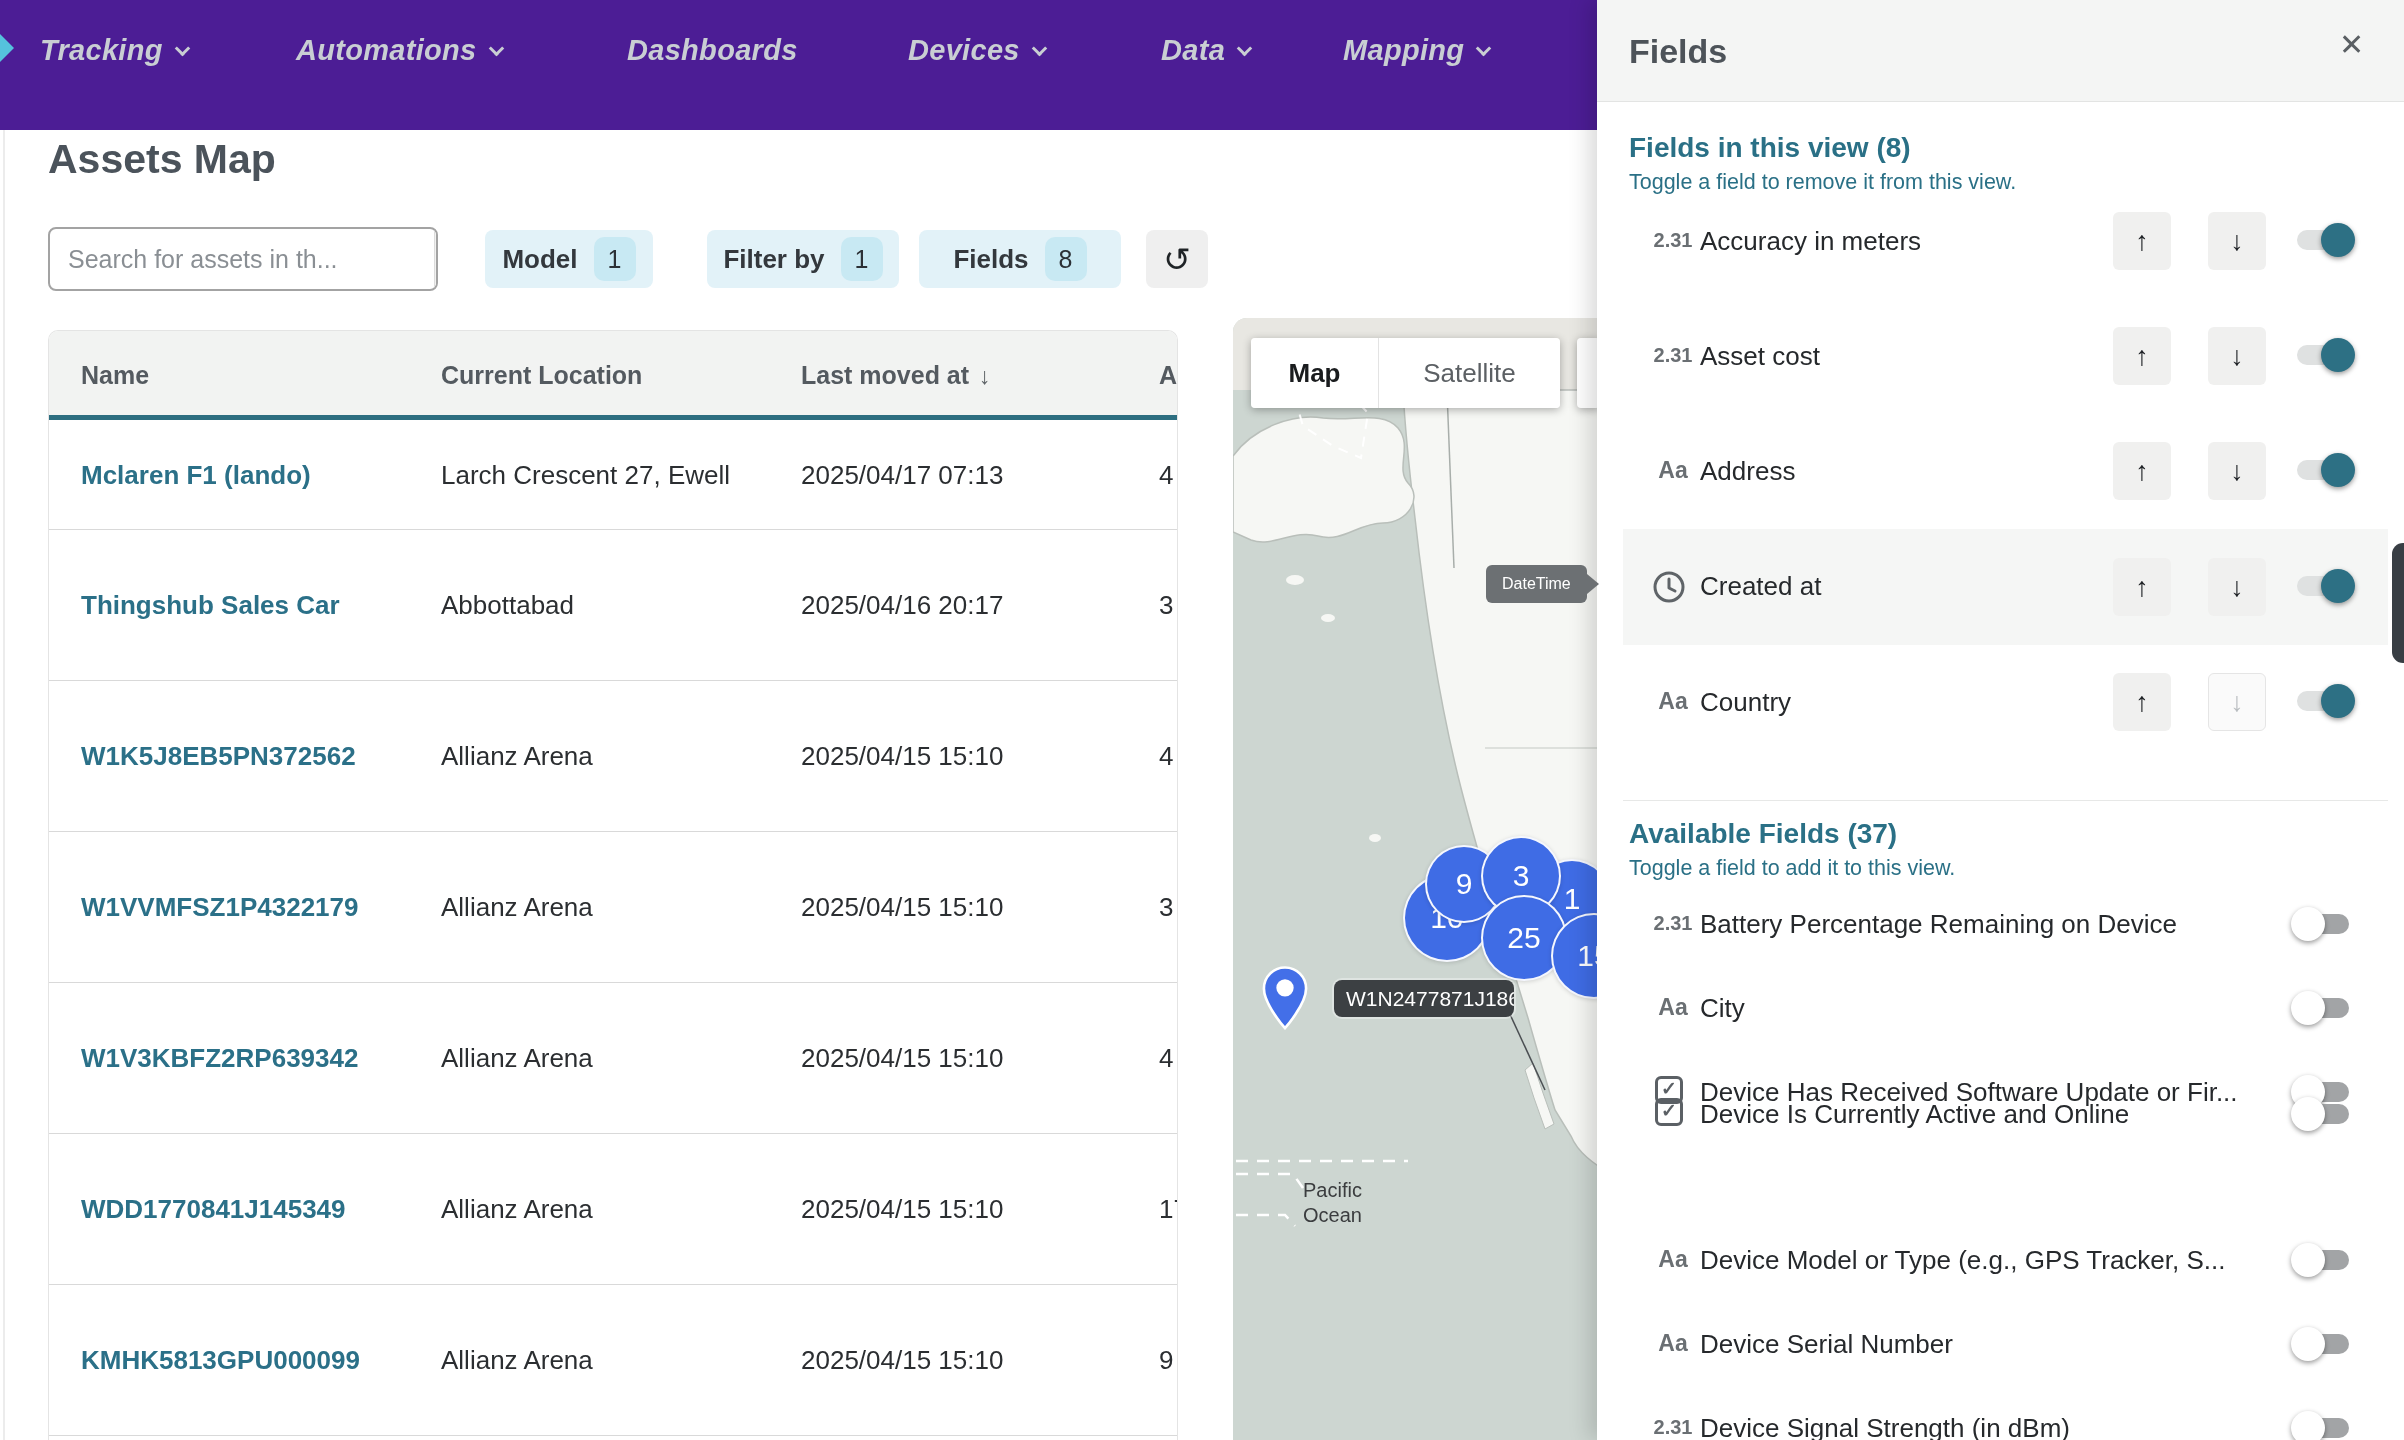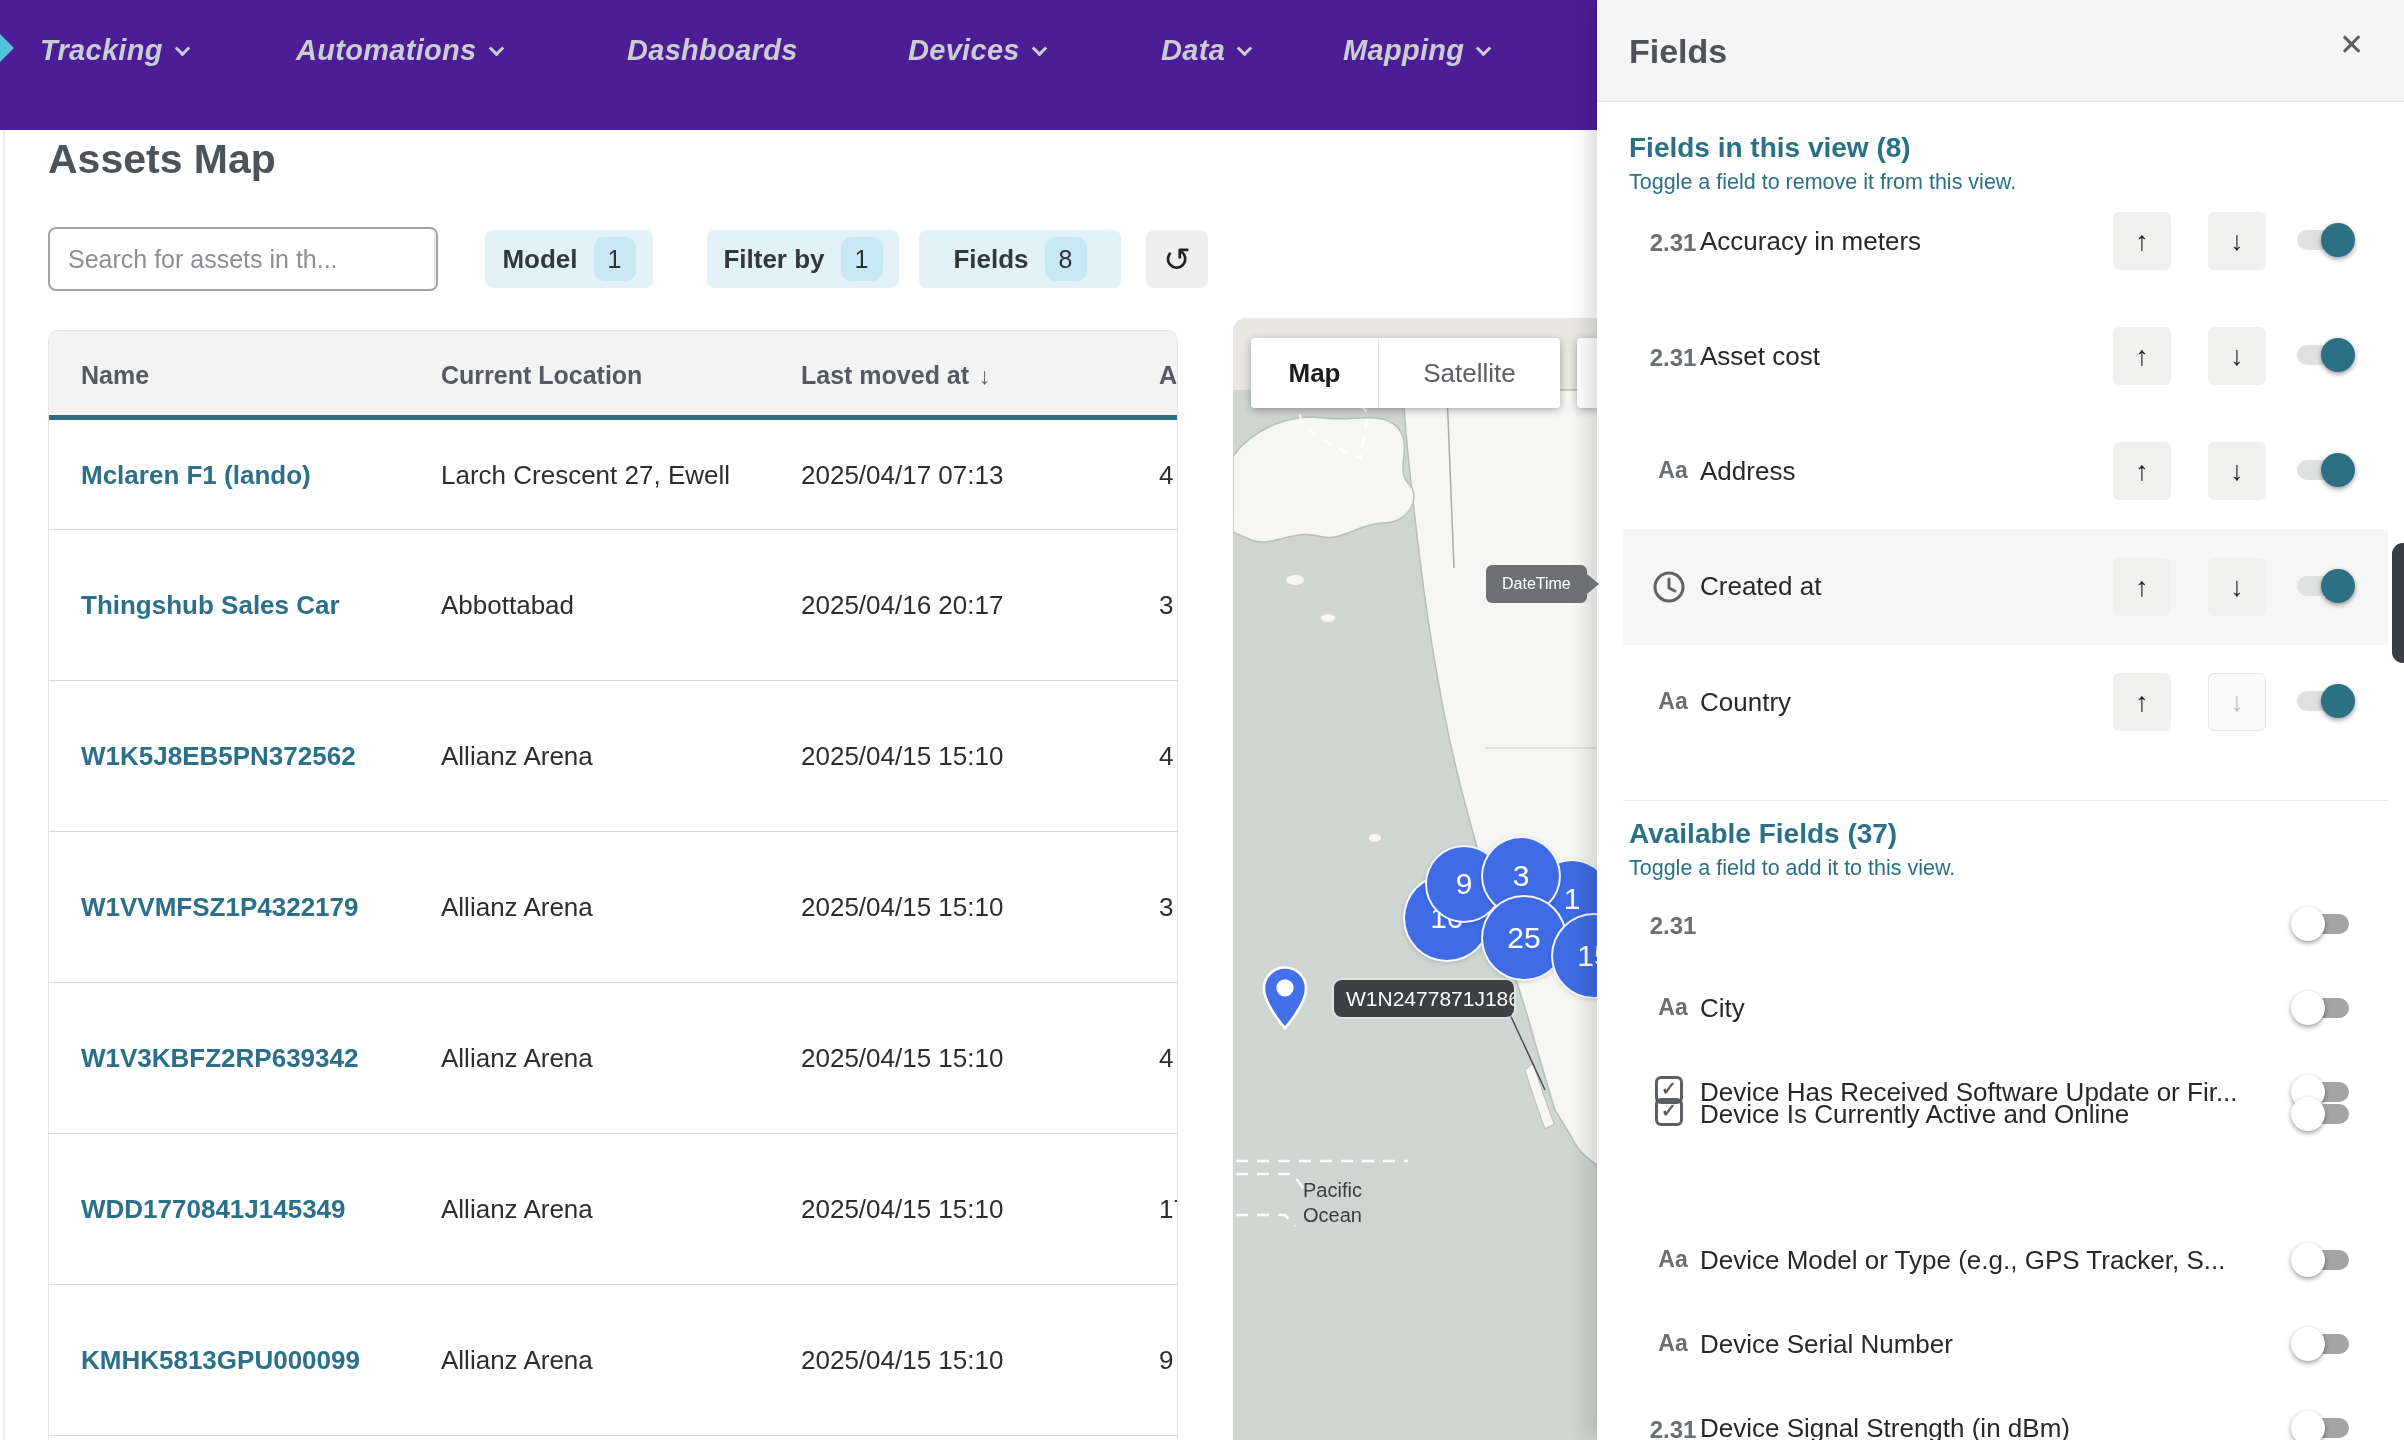--- a/index.html
+++ b/index.html
@@ -78,21 +78,21 @@
            box-shadow:-8px 0 20px rgba(0,0,0,.15); }
   .panel-header { position:absolute; left:0; top:0; width:807px; height:102px; background:#f4f5f4;
                   border-bottom:1px solid #e3e4e3; }
   .panel-title { position:absolute; left:32px; top:0; height:102px; line-height:102px;
                  font-size:34px; font-weight:700; color:#4d5359; }
   .panel-close { position:absolute; left:742px; top:30px; font-size:30px; color:#5a5f63; cursor:pointer; line-height:1; }
   .sec-head { position:absolute; left:32px; font-size:28px; font-weight:700; color:#2a7086; }
   .sec-sub  { position:absolute; left:32px; font-size:21.5px; color:#2a7086; }
   .f-row { position:absolute; left:0; width:807px; }
   .f-row.hl { left:26px; width:765px; background:#f5f6f5; }
-  .f-icon-text { position:absolute; left:52px; width:48px; text-align:center; font-size:24px; font-weight:700; color:#6a6f73; }
+  .f-icon-text { position:absolute; left:52px; width:48px; text-align:center; font-size:20px; font-weight:700; color:#6a6f73; }
   .f-label { position:absolute; left:103px; font-size:26px; color:#26292c; white-space:nowrap; }
   .hl .f-icon-text, .hl .f-label, .hl .arrow-btn, .hl .tog, .hl .clock-wrap { margin-left:-26px; }
   .arrow-btn { position:absolute; width:58px; height:58px; border-radius:6px; background:#f0f0ef;
                display:flex; align-items:center; justify-content:center; font-size:27px; color:#202327; cursor:pointer; }
   .arrow-up { left:516px; } .arrow-down { left:611px; }
   .arrow-btn.disabled { background:#fafafa; border:1px solid #e5e5e5; color:#b9bdc0; }
   .tog { position:absolute; left:700px; width:52px; height:20px; border-radius:10px; cursor:pointer; }
   .tog.on  { background:#dfe1e1; }
   .tog.off { background:#a2a4a6; }
   .tog .knob { position:absolute; width:34px; height:34px; border-radius:50%; top:-7px;
@@ -347,20 +347,21 @@
         </div>
     </div>
 
     <div class="divider"></div>
 
     <div class="sec-head" style="top:818px">Available Fields (37)</div>
     <div class="sec-sub" style="top:856px">Toggle a field to add it to this view.</div>
 
     <div class="f-row" style="top:882px;height:84px">
       <span class="f-icon-text" style="top:30px">2.31</span>
+      <span class="f-label" style="top:27px">Battery Percentage Remaining on Device</span>
       <div class="tog off" style="top:32px">
           <span class="knob"></span>
         </div>
     </div>
     <div class="f-row" style="top:966px;height:84px">
       <span class="f-icon-text" style="top:28px;font-size:23px">Aa</span>
       <span class="f-label" style="top:27px">City</span>
       <div class="tog off" style="top:32px">
           <span class="knob"></span>
         </div>

